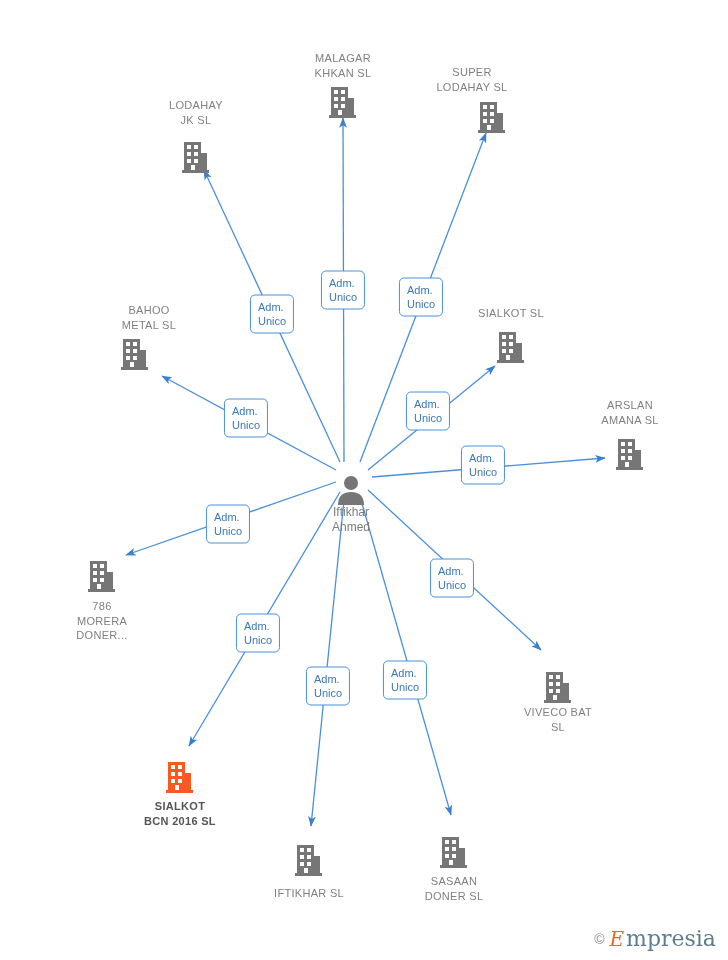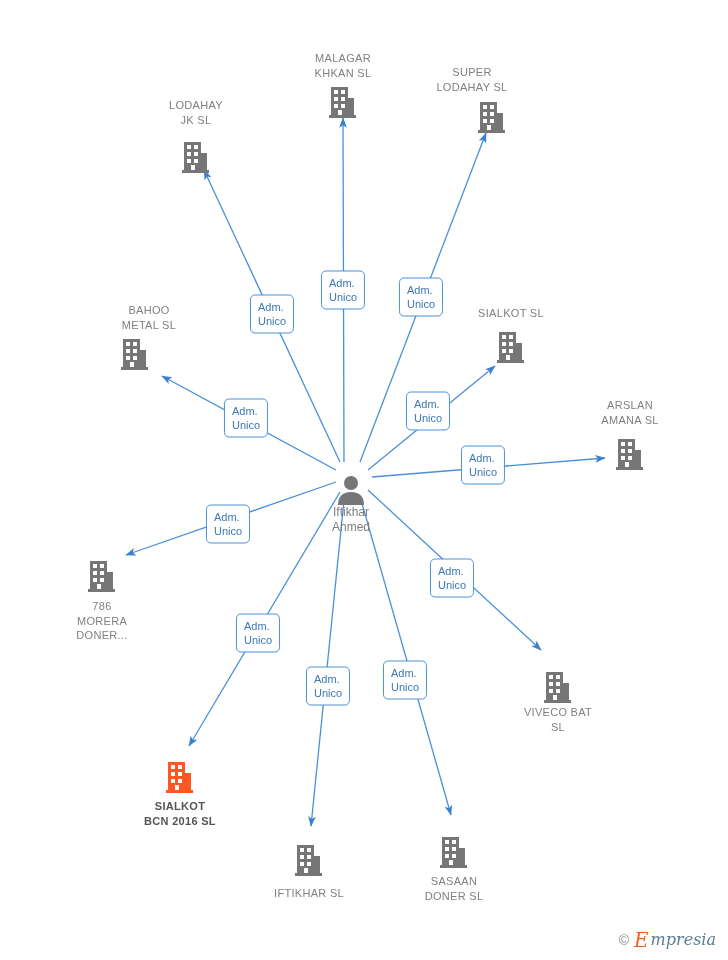--- a/index.html
+++ b/index.html
@@ -81,22 +81,21 @@
   }
   #watermark .brand-e {
     color: #f4641e;
     font-family: "DejaVu Serif", serif;
     font-style: italic;
     font-size: 20px;
   }
   #watermark .brand-rest {
     color: #5b7f8c;
     font-family: "DejaVu Serif", serif;
-    font-style: italic;
-    font-size: 16px;
+    font-size: 22px;
     margin-left: -3px;
   }
 </style>
 </head>
 <body>
 
 <div id="canvas">
 
   <svg id="edge-layer" viewBox="0 0 728 960">
     <defs>

